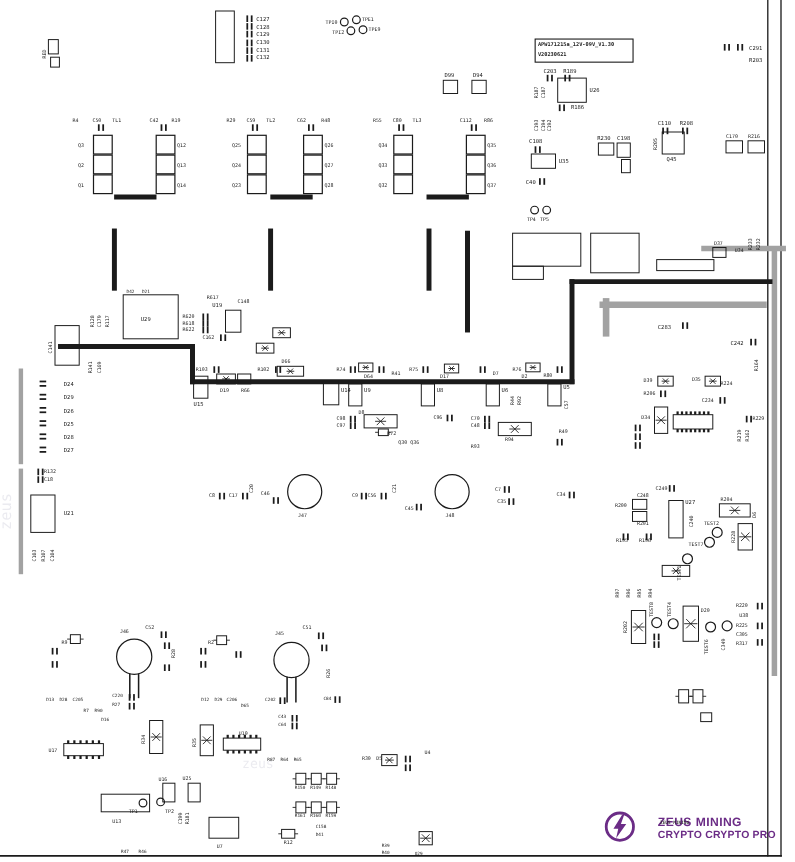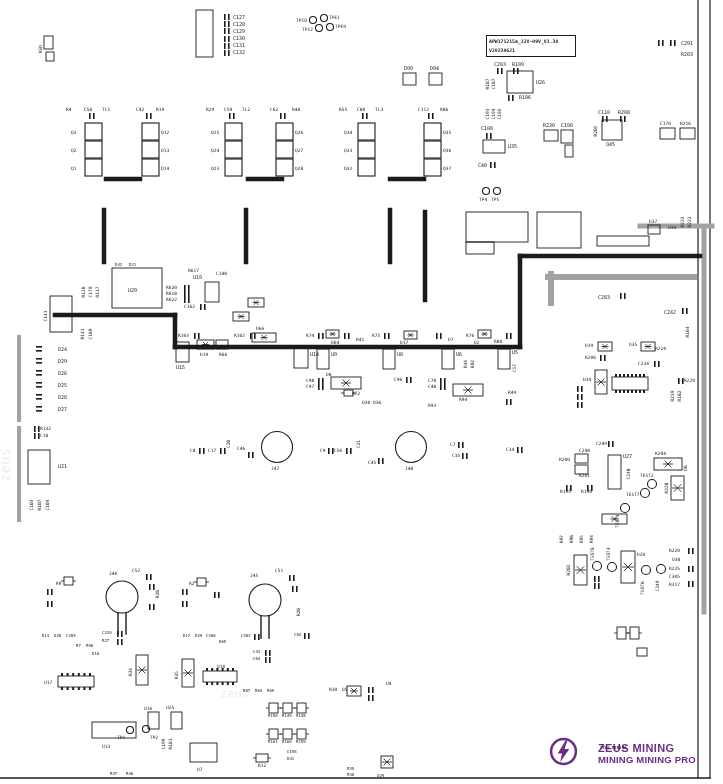--- a/index.html
+++ b/index.html
@@ -986,16 +986,16 @@
   <div id="watermark">
     <span>
       <svg width="31" height="31" viewBox="0 0 32 32">
         <circle cx="16" cy="16" r="12.8" fill="none" stroke="#6b2c86" stroke-width="2.6"></circle>
         <path d="M18 5 L10 18 h4.5 L12.5 27 L22 13.5 h-5 L20 5 Z" fill="#6b2c86"></path>
       </svg>
     </span>
     <span class="wm-text">
       <span class="wm-overlay">ZEUS MINING</span>
       <div class="wm1">ZEUS MINING</div>
-      <div class="wm2">MINING MINING PRO</div>
+      <div class="wm2">CRYPTO CRYPTO PRO</div>
     </span>
   </div>
 </div>
 
 </body></html>

